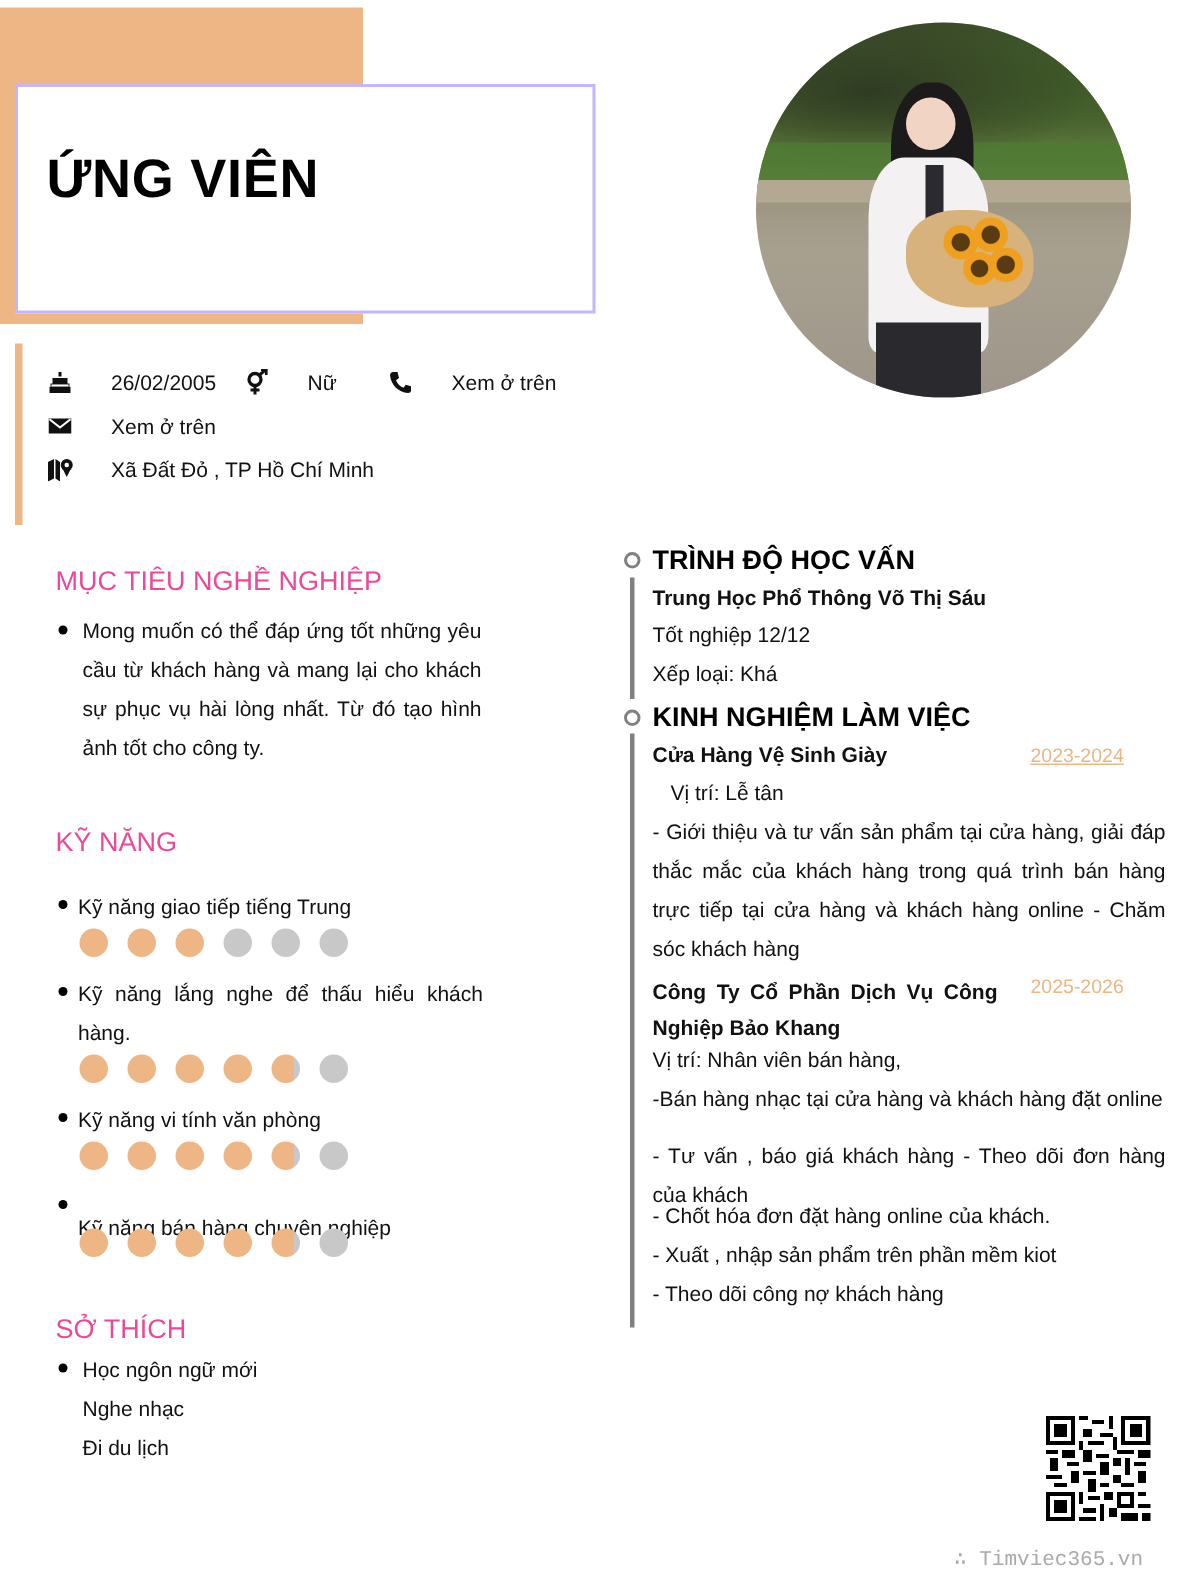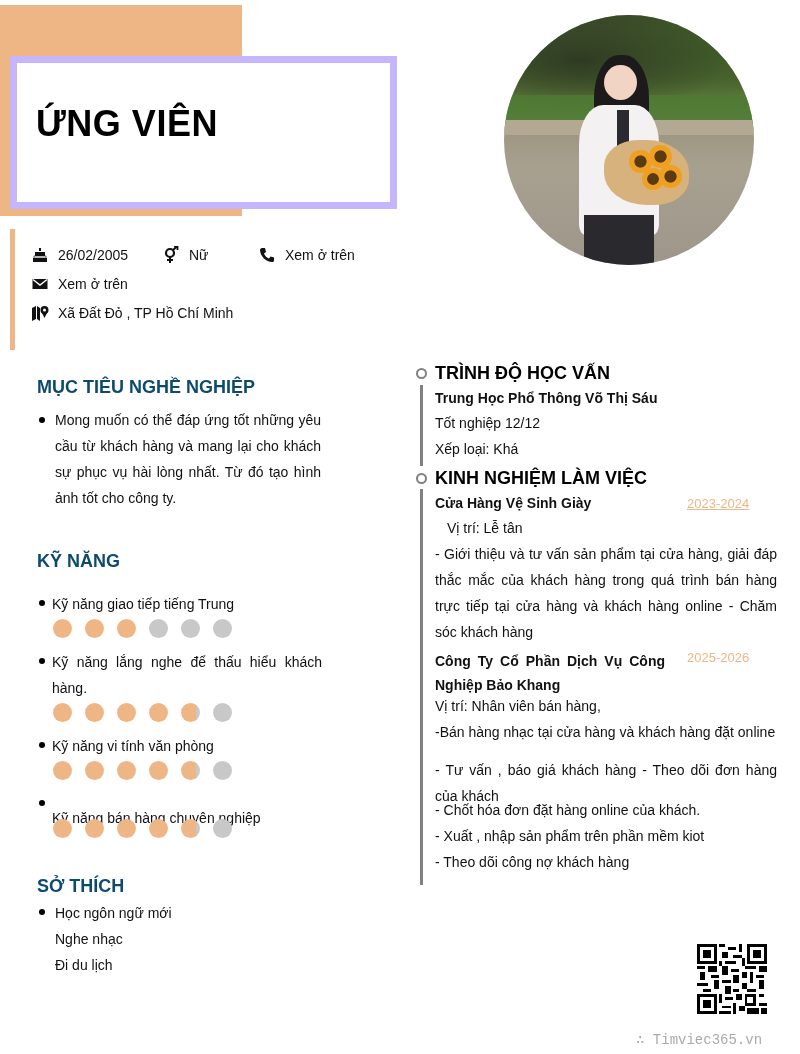--- a/index.html
+++ b/index.html
@@ -1,42 +1,42 @@
 <!DOCTYPE html>
 <html><head>
 <meta charset="utf-8">
 <style>
   * { box-sizing: border-box; margin: 0; padding: 0; }
   html, body { width: 800px; height: 1054px; background: #ffffff; overflow: hidden; }
   body { position: relative; font-family: "Liberation Sans", "DejaVu Sans", sans-serif; color: #111; }
 
   .orange-block { position: absolute; left: 0; top: 5px; width: 242px; height: 211px; background: #EEB685; }
-  .name-box { position: absolute; left: 10px; top: 56px; width: 387px; height: 153px; background: #fff; border: 7px solid #c4b5fd; }
+  .name-box { position: absolute; left: 10px; top: 56px; width: 387px; height: 153px; background: #fff; border: 2px solid #c4b5fd; }
   .name-box .name { position: absolute; left: 19px; top: 40px; font-size: 36px; font-weight: bold; letter-spacing: 0.5px; color: #000; }
   .name-box .title { position: absolute; left: 19px; top: 118px; font-size: 17px; color: #111; }
 
   .avatar { position: absolute; left: 504px; top: 15px; width: 250px; height: 250px; border-radius: 50%; overflow: hidden;
     background: linear-gradient(180deg, #3d4a2c 0%, #4f6a33 25%, #6d8a45 38%, #9b947e 45%, #a8a08f 60%, #9e968a 100%); }
   .avatar .trees { position:absolute; left:0; top:0; width:100%; height:45%; background: radial-gradient(ellipse at 30% 40%, #2f3b22 0%, rgba(47,59,34,0) 60%), radial-gradient(ellipse at 80% 30%, #3f5a28 0%, rgba(63,90,40,0) 55%); }
   .avatar .hedge { position:absolute; left:0; top:32%; width:100%; height:12%; background: #4e7a34; opacity: .85; }
   .avatar .wall { position:absolute; left:0; top:42%; width:100%; height:6%; background:#b3a891; }
   .avatar .person-shirt { position:absolute; left:30%; top:36%; width:32%; height:52%; background:#f3f1f1; border-radius: 30% 30% 8% 8%; }
   .avatar .person-hair { position:absolute; left:36%; top:16%; width:22%; height:38%; background:#1d1a1c; border-radius: 45% 45% 30% 30%; }
   .avatar .person-face { position:absolute; left:40%; top:20%; width:13%; height:14%; background:#f1d4c4; border-radius: 50%; }
   .avatar .tie { position:absolute; left:45%; top:38%; width:5%; height:22%; background:#2a2a30; }
   .avatar .skirt { position:absolute; left:32%; top:80%; width:28%; height:20%; background:#2a2a2e; }
   .avatar .bouquet { position:absolute; left:40%; top:50%; width:34%; height:26%; background:#d8b27c; border-radius: 40% 50% 40% 50%; }
   .avatar .flower { position:absolute; width:9%; height:9%; border-radius:50%; background: radial-gradient(circle, #5a3a10 0 35%, #f0a020 40% 100%); }
 
   .contact-bar { position: absolute; left: 10px; top: 229px; width: 5px; height: 121px; background: #EEB685; }
-  .contact { position: absolute; font-size: 14px; color: #111; display: flex; align-items: flex-end; }
+  .contact { position: absolute; font-size: 14px; color: #111; display: flex; align-items: flex-end; gap: 16px; }
   .contact .ic { width: 18px; height: 16px; margin-right: 9px; display: inline-flex; align-items: center; justify-content: center; }
   .contact svg { display: block; }
 
-  .section-title { position: absolute; font-size: 18px; font-weight: bold; color: #0c4a6e; }
+  .section-title { position: absolute; font-size: 18px; font-weight: normal; color: #ec4899; }
   .bullet { position: absolute; width: 6px; height: 6px; border-radius: 50%; background: #000; }
   .text { position: absolute; font-size: 14px; color: #111; line-height: 26px; }
   .justify { text-align: justify; text-align-last: left; }
 
   .dots { position: absolute; display: flex; gap: 13px; }
   .dot { width: 19px; height: 19px; border-radius: 50%; background: #C8C8C8; }
 
   .tl-line { position: absolute; left: 420px; width: 3px; background: #808080; }
   .tl-circle { position: absolute; width: 11px; height: 11px; border-radius: 50%; border: 2px solid #808080; background: #fff; }
   .right-title { position: absolute; font-size: 18px; font-weight: bold; color: #000; }

